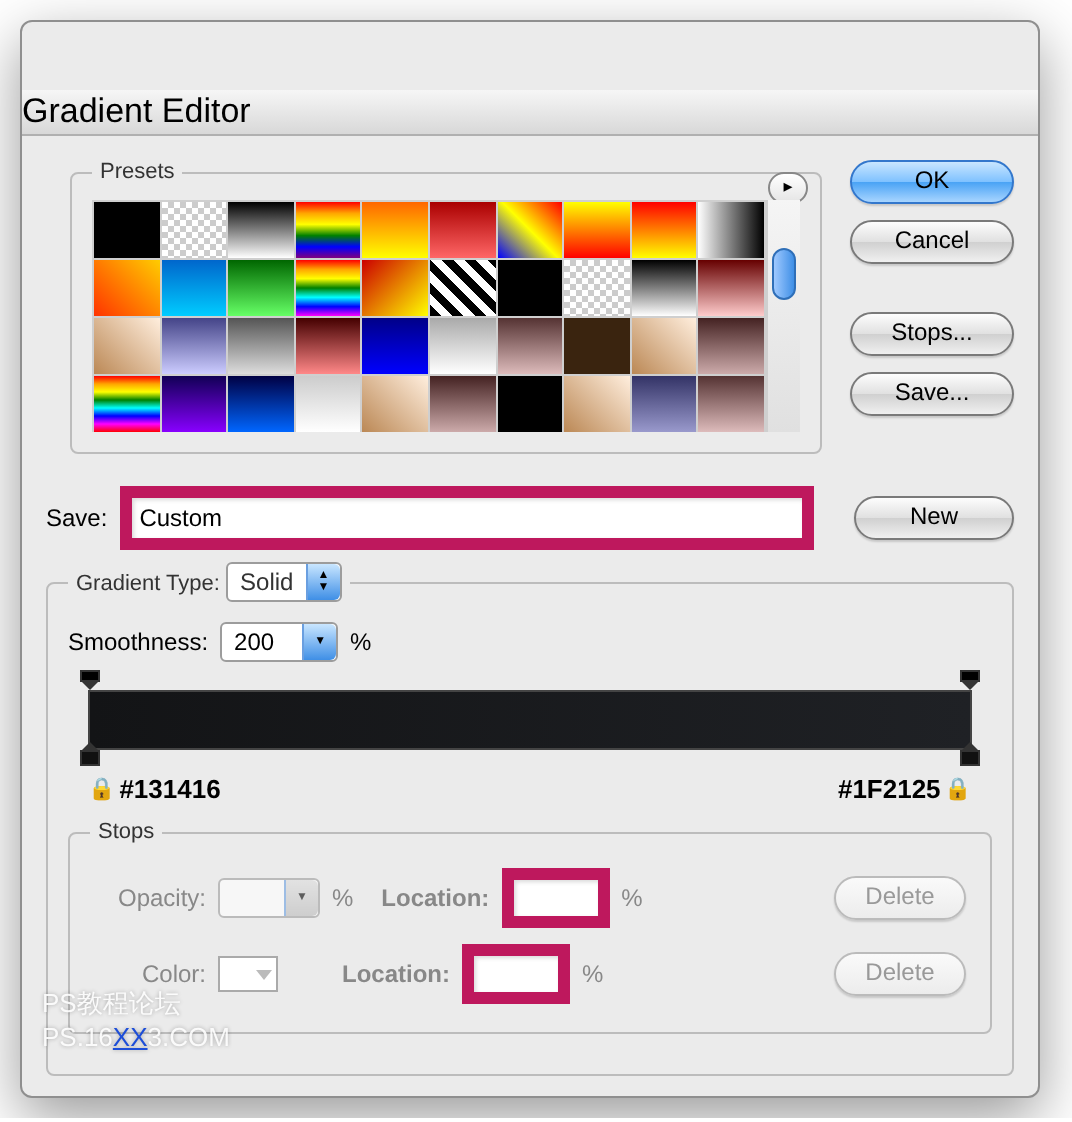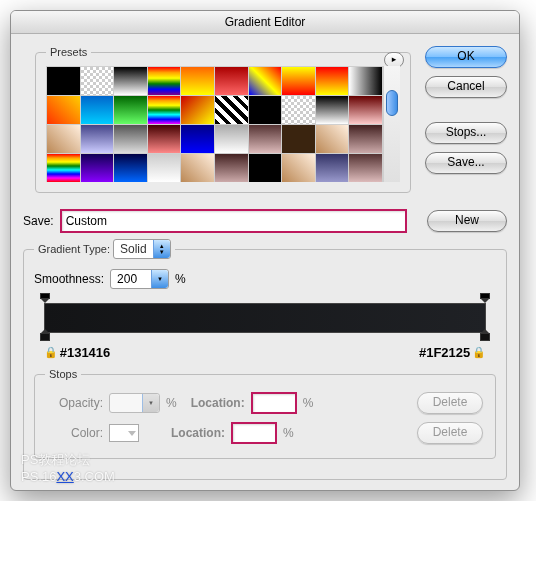--- a/index.html
+++ b/index.html
@@ -14,24 +14,25 @@
     width: 508px;
     background: #ebebeb;
     border: 1px solid #8f8f8f;
     border-radius: 6px;
     box-shadow: 0 10px 30px rgba(0,0,0,0.4);
     overflow: hidden;
   }
   .titlebar {
     height: 22px;
     line-height: 22px;
-    text-align: center;
+    text-align: left;
     background: linear-gradient(#f6f6f6, #d8d8d8);
     border-bottom: 1px solid #b0b0b0;
-    font-size: 12px;
+    font-size: 17px;
+    margin-top: 34px;
   }
   .content {
     display: flex;
     padding: 12px 12px 0 24px;
   }
   .left-col { flex: 1; }
   .right-col {
     width: 82px;
     margin-left: 14px;
     display: flex;
@@ -120,21 +121,21 @@
     border: 1px solid #2f6fb8;
   }
   .row {
     display: flex;
     align-items: center;
     padding: 6px 12px;
     gap: 6px;
   }
   .label { font-size: 12px; }
   input[type=text].field, .small-field {
-    border: 2px solid #be185d;
+    border: 6px solid #be185d;
     background: #fff;
     font-size: 12px;
     padding: 2px 4px;
     box-shadow: inset 1px 1px 2px rgba(0,0,0,0.15);
   }
   .name-field { flex:1; height:16px; }
   .select-like {
     display: inline-flex;
     align-items: center;
     border: 1px solid #9c9c9c;
@@ -217,21 +218,21 @@
     border: 1px solid #aaa;
     background: #fff;
     display:flex;
     align-items:center;
     justify-content:flex-end;
   }
   .color-well .tri { width:0;height:0;border-left:4px solid transparent;border-right:4px solid transparent;border-top:5px solid #bbb;margin-right:2px; }
   .wm {
     position: absolute;
     left: 10px;
-    bottom: 6px;
+    bottom: 22px;
     color: rgba(255,255,255,0.9);
     font-size: 13px;
     pointer-events:none;
     text-shadow:0 0 2px rgba(0,0,0,0.3);
   }
   .wm .xx { color:#1d4ed8;text-decoration:underline; }
 </style>
 </head>
 <body>
 

